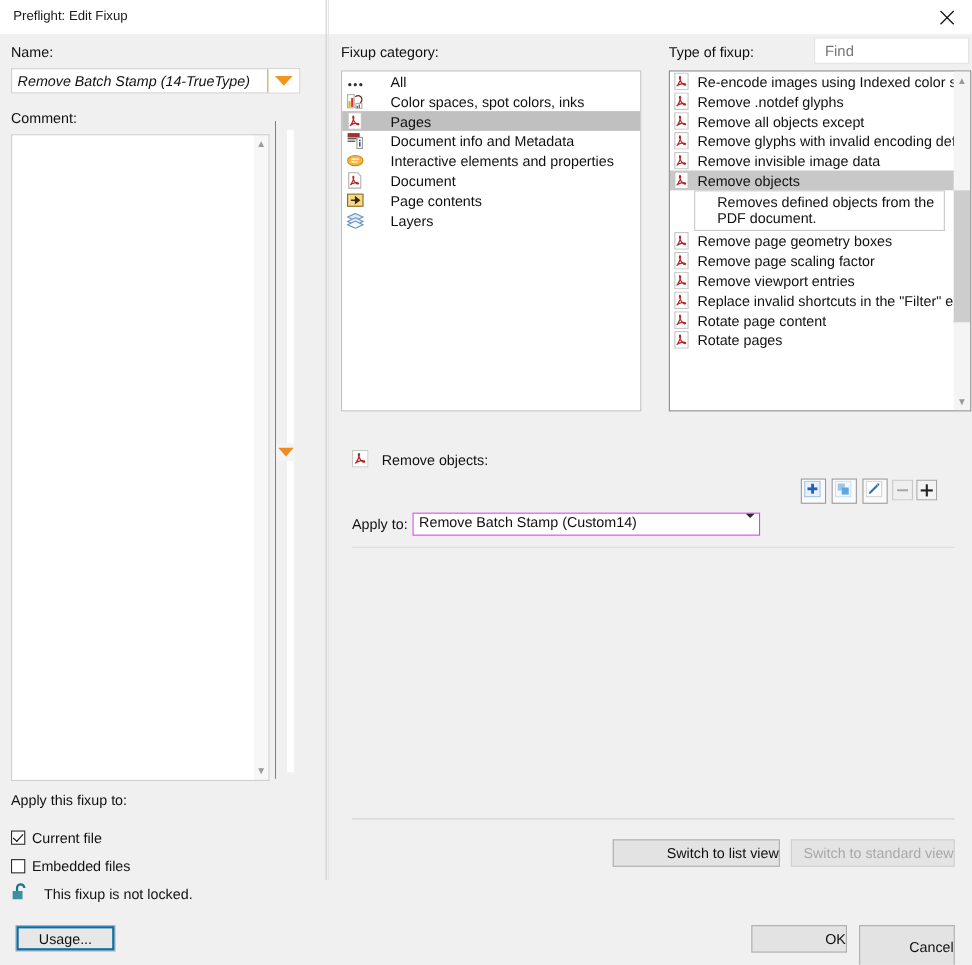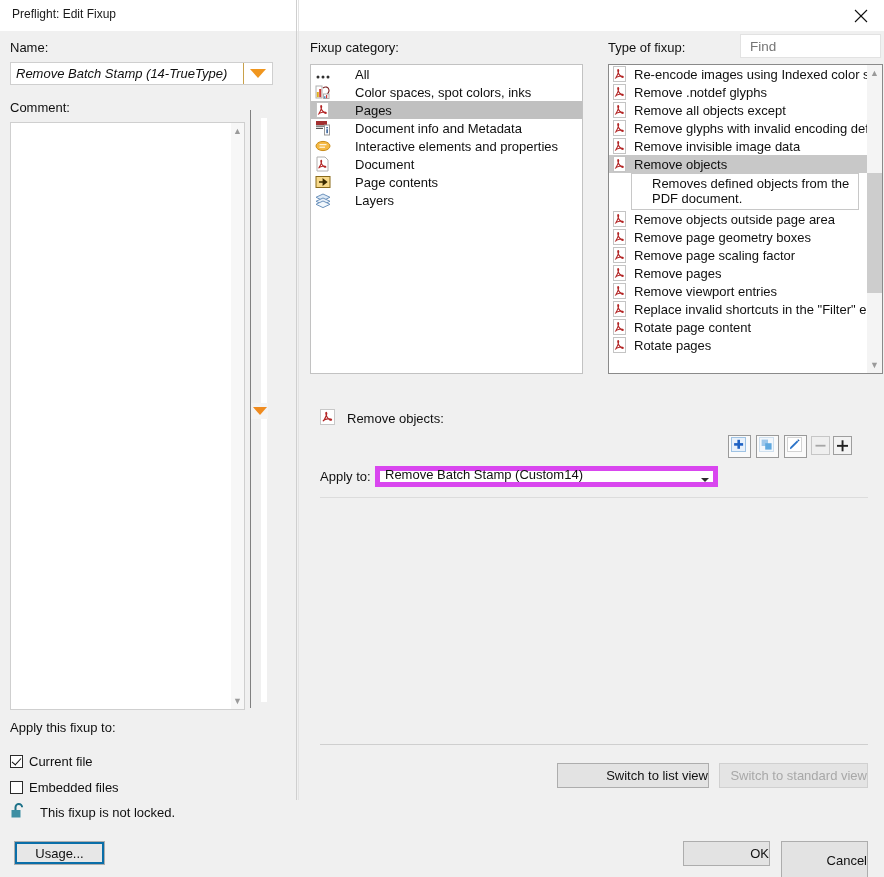--- a/index.html
+++ b/index.html
@@ -93,22 +93,22 @@
            box-sizing:border-box;padding:2px 4px 3px 20px;font-size:13px;line-height:15px;}
   #type-sb{position:absolute;right:0;top:0;width:15px;height:308px;background:#f4f4f4;}
   #type-sb .arw{position:absolute;left:0;width:15px;height:16px;display:flex;align-items:center;
                 justify-content:center;}
   #type-sb .arw.up{top:0;} #type-sb .arw.dn{bottom:0;}
   #type-thumb{position:absolute;left:0;top:108px;width:15px;height:120px;background:#cdcdcd;}
 
   
   #det-title{left:320px;top:409px;display:flex;align-items:center;gap:12px;}
   #applyto-label{left:320px;top:469px;}
-  #applyto-combo{left:375px;top:466px;width:343px;height:21px;background:#ffffff;
-                 border:5px solid #d946ef;box-sizing:border-box;display:flex;align-items:flex-end;}
+  #applyto-combo{left:375px;top:466px;width:316px;height:21px;background:#ffffff;
+                 border:1px solid #d946ef;box-sizing:border-box;display:flex;align-items:flex-start;}
   #applyto-combo .val{flex:1;padding-left:5px;font-size:13px;overflow:hidden;white-space:nowrap;}
   #applyto-combo .arrowbox{width:17px;display:flex;align-items:center;justify-content:center;}
   .tiny-tri{width:0;height:0;border-left:4px solid transparent;border-right:4px solid transparent;
             border-top:4px solid #2b2b2b;}
   .tbtn{position:absolute;top:435px;width:23px;height:23px;border:1px solid #9a9a9a;
         background:#fafafa;box-sizing:border-box;display:flex;align-items:center;
         justify-content:center;}
   .tbtn.flat{border:none;background:transparent;}
   #hr-mid{left:320px;top:497px;width:548px;height:1px;background:#dcdcdc;}
   #hr-low{left:320px;top:744px;width:548px;height:1px;background:#cfcfcf;}
@@ -307,42 +307,28 @@
             <path d="M4 11.5 C6 8.5 7.4 4.2 6.4 3.6 C5.5 3.1 5.4 5.6 7.1 8.4 C8.5 10.7 10.4 11.8 11.1 11.2 C11.9 10.6 10.1 9.7 7.5 10.2 C5.4 10.6 3.6 11.6 3.2 12.5" fill="none" stroke="#b32424" stroke-width="1.1"></path>
           </svg></span>
         <span>Remove objects</span>
       </div>
       <div id="ty-desc">Removes defined objects from the PDF document.</div>
       <div class="ty-item">
         <span class="ico"><svg width="16" height="16" viewBox="0 0 16 16" aria-hidden="true">
             <rect x="1.5" y="0.5" width="12" height="15" fill="#fff" stroke="#c4c4c4"></rect>
             <path d="M4 11.5 C6 8.5 7.4 4.2 6.4 3.6 C5.5 3.1 5.4 5.6 7.1 8.4 C8.5 10.7 10.4 11.8 11.1 11.2 C11.9 10.6 10.1 9.7 7.5 10.2 C5.4 10.6 3.6 11.6 3.2 12.5" fill="none" stroke="#b32424" stroke-width="1.1"></path>
           </svg></span>
-        <span>Remove objects outside page area</span>
-      </div>
-      <div class="ty-item">
-        <span class="ico"><svg width="16" height="16" viewBox="0 0 16 16" aria-hidden="true">
-            <rect x="1.5" y="0.5" width="12" height="15" fill="#fff" stroke="#c4c4c4"></rect>
-            <path d="M4 11.5 C6 8.5 7.4 4.2 6.4 3.6 C5.5 3.1 5.4 5.6 7.1 8.4 C8.5 10.7 10.4 11.8 11.1 11.2 C11.9 10.6 10.1 9.7 7.5 10.2 C5.4 10.6 3.6 11.6 3.2 12.5" fill="none" stroke="#b32424" stroke-width="1.1"></path>
-          </svg></span>
         <span>Remove page geometry boxes</span>
       </div>
       <div class="ty-item">
         <span class="ico"><svg width="16" height="16" viewBox="0 0 16 16" aria-hidden="true">
             <rect x="1.5" y="0.5" width="12" height="15" fill="#fff" stroke="#c4c4c4"></rect>
             <path d="M4 11.5 C6 8.5 7.4 4.2 6.4 3.6 C5.5 3.1 5.4 5.6 7.1 8.4 C8.5 10.7 10.4 11.8 11.1 11.2 C11.9 10.6 10.1 9.7 7.5 10.2 C5.4 10.6 3.6 11.6 3.2 12.5" fill="none" stroke="#b32424" stroke-width="1.1"></path>
           </svg></span>
         <span>Remove page scaling factor</span>
-      </div>
-      <div class="ty-item">
-        <span class="ico"><svg width="16" height="16" viewBox="0 0 16 16" aria-hidden="true">
-            <rect x="1.5" y="0.5" width="12" height="15" fill="#fff" stroke="#c4c4c4"></rect>
-            <path d="M4 11.5 C6 8.5 7.4 4.2 6.4 3.6 C5.5 3.1 5.4 5.6 7.1 8.4 C8.5 10.7 10.4 11.8 11.1 11.2 C11.9 10.6 10.1 9.7 7.5 10.2 C5.4 10.6 3.6 11.6 3.2 12.5" fill="none" stroke="#b32424" stroke-width="1.1"></path>
-          </svg></span>
-        <span>Remove pages</span>
       </div>
       <div class="ty-item">
         <span class="ico"><svg width="16" height="16" viewBox="0 0 16 16" aria-hidden="true">
             <rect x="1.5" y="0.5" width="12" height="15" fill="#fff" stroke="#c4c4c4"></rect>
             <path d="M4 11.5 C6 8.5 7.4 4.2 6.4 3.6 C5.5 3.1 5.4 5.6 7.1 8.4 C8.5 10.7 10.4 11.8 11.1 11.2 C11.9 10.6 10.1 9.7 7.5 10.2 C5.4 10.6 3.6 11.6 3.2 12.5" fill="none" stroke="#b32424" stroke-width="1.1"></path>
           </svg></span>
         <span>Remove viewport entries</span>
       </div>
       <div class="ty-item">
         <span class="ico"><svg width="16" height="16" viewBox="0 0 16 16" aria-hidden="true">

